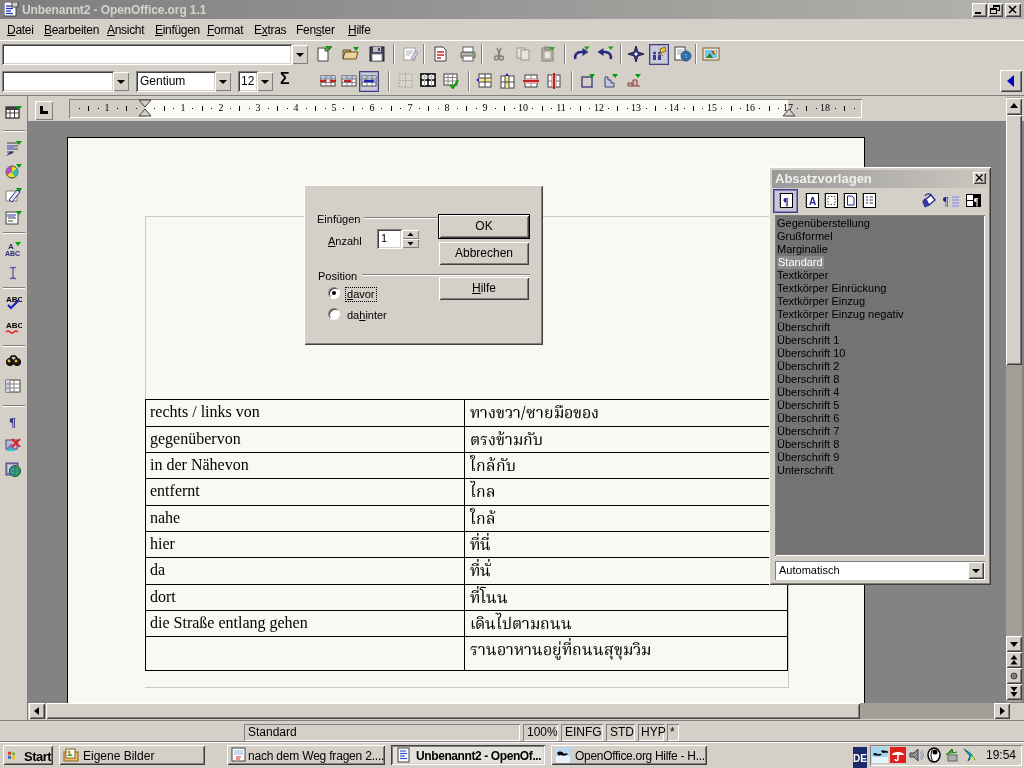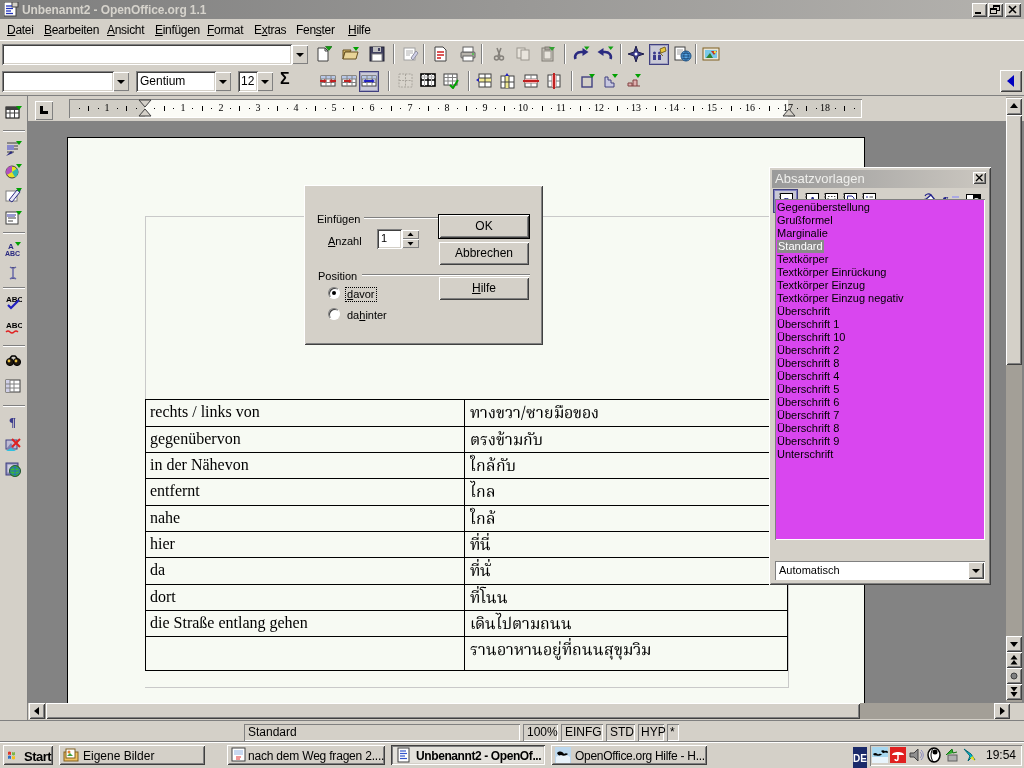--- a/index.html
+++ b/index.html
@@ -856,21 +856,21 @@
  <div class="a t11" style="left:43px;top:124px">da<u>h</u>inter</div>
  <div class="a" style="left:134px;top:29px;width:92px;height:25px;border:1px solid #000">
       <div class="btn" style="width:90px;height:23px;text-align:center;padding-top:4px;font-size:12px">OK</div>
     </div>
  <div class="a btn t12" style="left:135px;top:57px;width:90px;height:23px;text-align:center;padding-top:4px">Abbrechen</div>
  <div class="a btn t12" style="left:135px;top:92px;width:90px;height:23px;text-align:center;padding-top:4px"><u>H</u>ilfe</div>
 </div>
 
 <div class="a btn" style="left:769px;top:167px;width:222px;height:418px;background:#d4d0c8">
  <div class="a" style="left:3px;top:3px;width:216px;height:18px;background:linear-gradient(90deg,#9a9a9a,#cbc7c0)">
-  <div class="a" style="left:3px;top:1px;font-size:13px;font-weight:normal;color:#efefec">Absatzvorlagen</div>
+  <div class="a" style="left:3px;top:1px;font-size:13px;font-weight:bold;color:#efefec">Absatzvorlagen</div>
   <div class="a btn" style="left:201px;top:2px;width:13px;height:12px">
         <svg width="13" height="12">
           <path d="M3 2.5 L9.5 9 M9.5 2.5 L3 9" stroke="#000" stroke-width="1.3"></path>
         </svg>
       </div>
  </div>
  <div id="stytb" class="a" style="left:4px;top:22px;width:214px;height:26px">
       <div class="a" style="left:0px;top:0px;width:25px;height:24px;box-shadow:inset 0 0 0 1px #404080,inset 0 0 0 2px #8080c0;background:#c8c8d4"></div>
       <div class="a" style="left:4px;top:3px;width:17px;height:17px">
         <svg width="17" height="17">
@@ -927,21 +927,21 @@
       </div>
       <div class="a" style="left:192px;top:3px;width:18px;height:17px">
         <svg width="18" height="17">
           <rect x="1" y="2" width="15" height="13" fill="#000"></rect>
           <rect x="2" y="3" width="6" height="5" fill="#fff"></rect>
           <rect x="2" y="9" width="6" height="5" fill="#fff"></rect>
           <text x="9" y="13" font-size="10" fill="#fff" font-family="Liberation Serif">¶</text>
         </svg>
       </div>
     </div>
- <div class="a" style="left:6px;top:32px;width:210px;height:341px;background:#d946ef;box-shadow:inset 1px 1px 0 #808080,inset -1px -1px 0 #fff">
+ <div class="a" style="left:6px;top:48px;width:210px;height:341px;background:#737373;box-shadow:inset 1px 1px 0 #808080,inset -1px -1px 0 #fff">
   <div id="stylist" class="a t11" style="left:2px;top:2px;width:200px">
         <div style="height:13px;font-size:11px;line-height:13px;white-space:nowrap"><span style="">Gegenüberstellung</span></div>
         <div style="height:13px;font-size:11px;line-height:13px;white-space:nowrap"><span style="">Grußformel</span></div>
         <div style="height:13px;font-size:11px;line-height:13px;white-space:nowrap"><span style="">Marginalie</span></div>
         <div style="height:13px;font-size:11px;line-height:13px;white-space:nowrap"><span style=" background:#8a8a8a;color:#fff;display:inline-block;padding:0 1px">Standard</span></div>
         <div style="height:13px;font-size:11px;line-height:13px;white-space:nowrap"><span style="">Textkörper</span></div>
         <div style="height:13px;font-size:11px;line-height:13px;white-space:nowrap"><span style="">Textkörper Einrückung</span></div>
         <div style="height:13px;font-size:11px;line-height:13px;white-space:nowrap"><span style="">Textkörper Einzug</span></div>
         <div style="height:13px;font-size:11px;line-height:13px;white-space:nowrap"><span style="">Textkörper Einzug negativ</span></div>
         <div style="height:13px;font-size:11px;line-height:13px;white-space:nowrap"><span style="">Überschrift</span></div>

